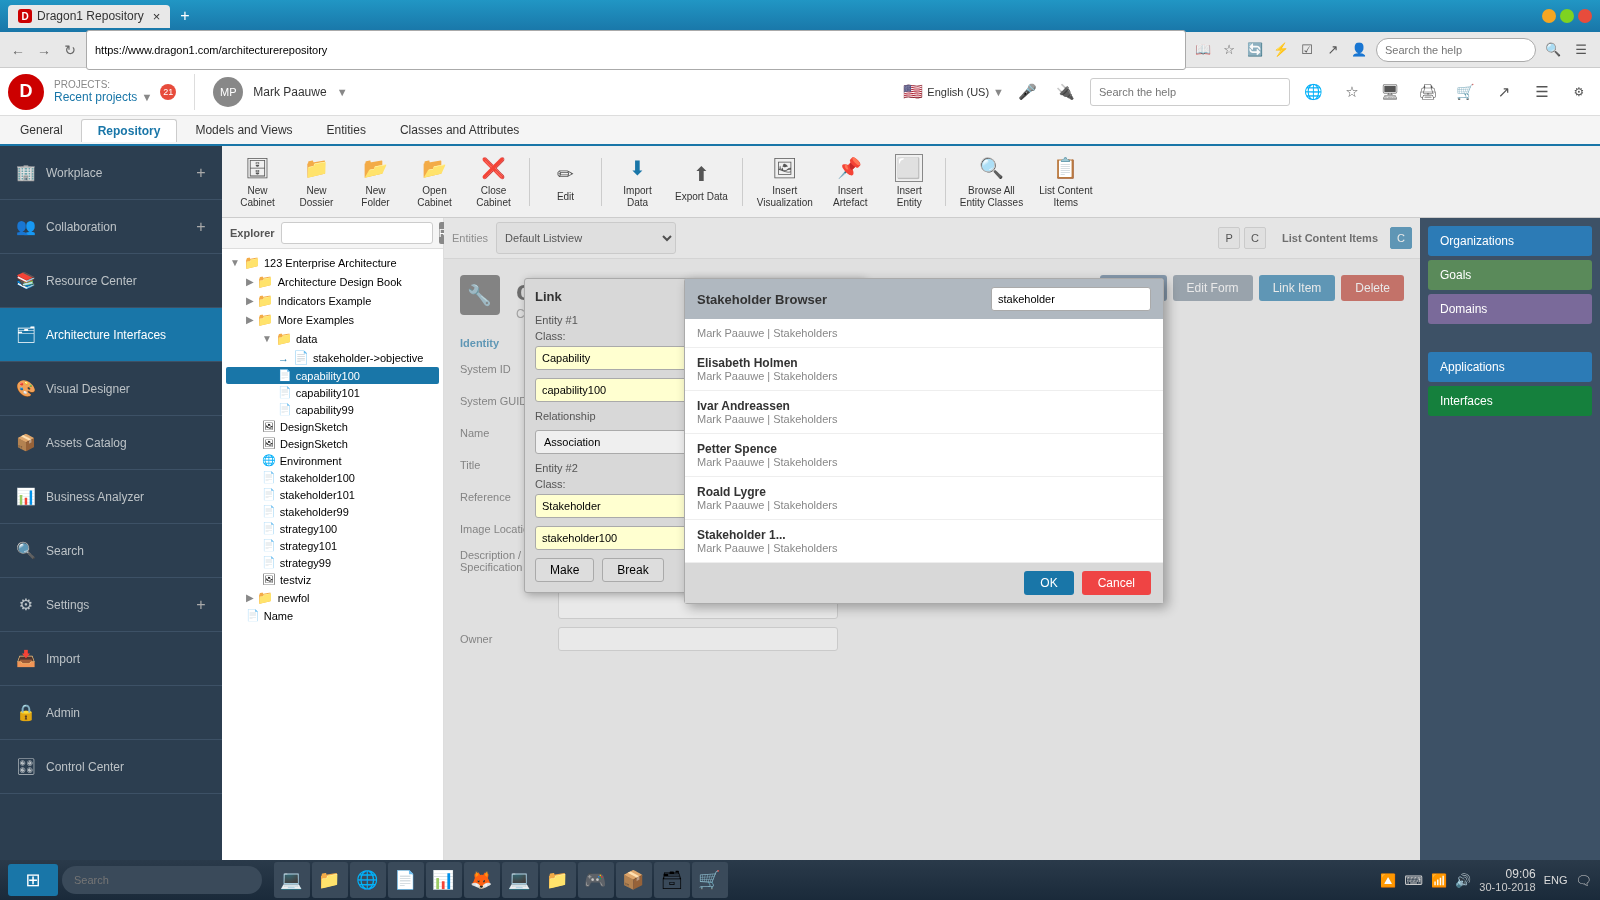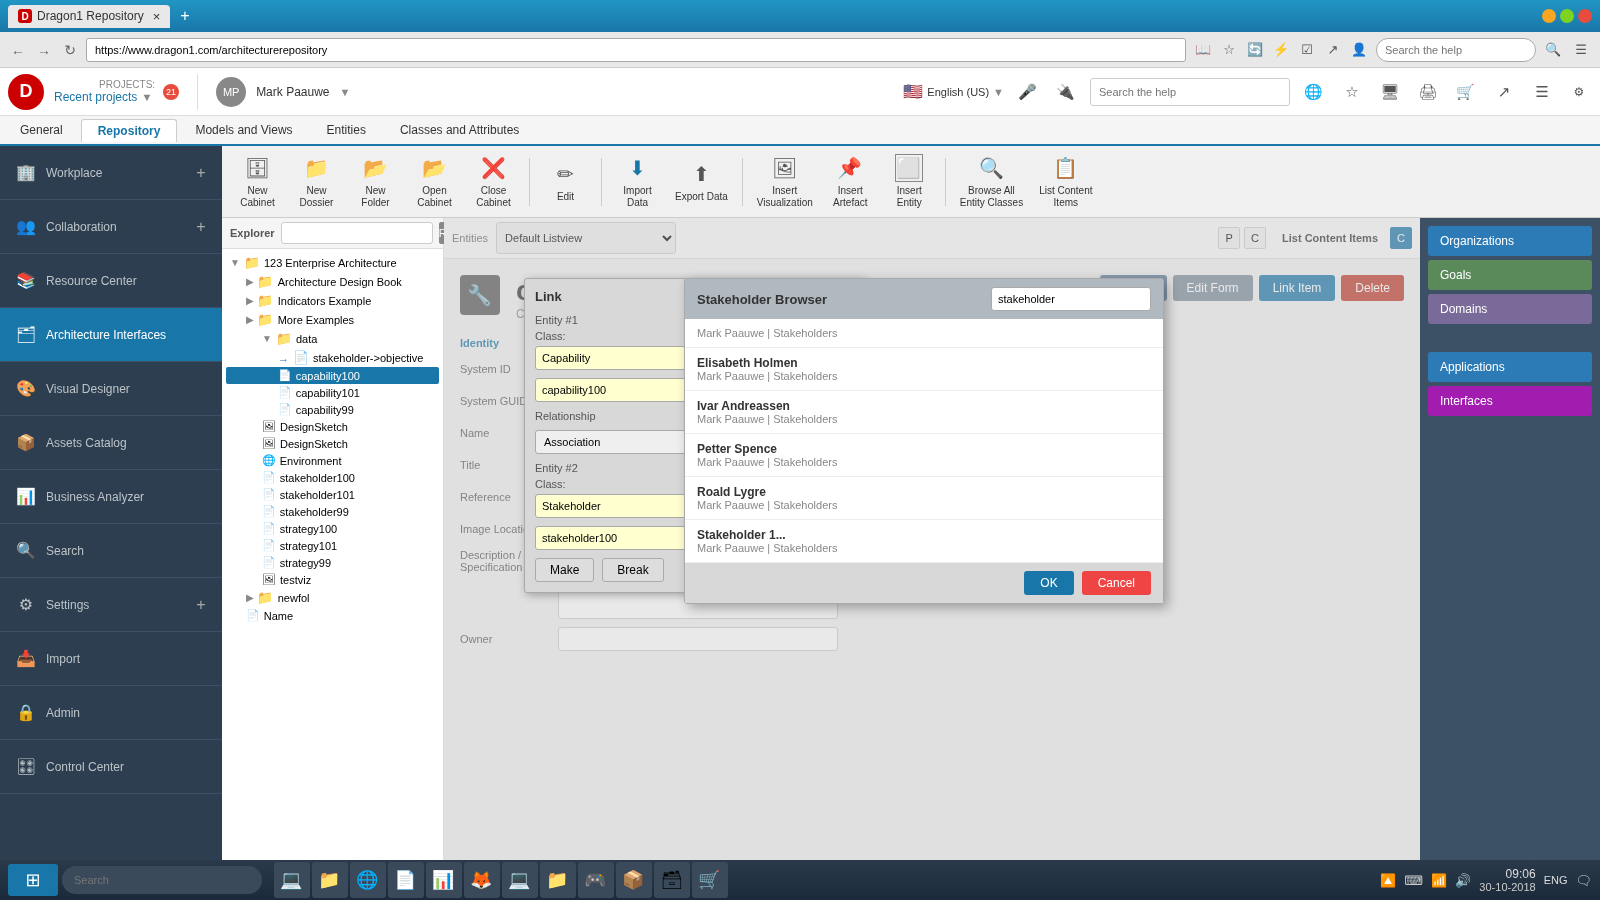--- a/index.html
+++ b/index.html
@@ -28,38 +28,38 @@
     .address-bar {
       background: #e8e8e8;
       height: 36px;
       display: flex;
       align-items: center;
       padding: 0 8px;
       gap: 6px;
       border-bottom: 1px solid #ccc;
     }
     .addr-btn { width: 20px; height: 20px; display: flex; align-items: center; justify-content: center; color: #666; cursor: pointer; font-size: 14px; }
-    .addr-input { flex: 1; height: 24px; border: 1px solid #aaa; border-radius: 3px; padding: 0 8px; font-size: 11px; background: white; }
+    .addr-input { flex: 1; height: 40px; border: 1px solid #aaa; border-radius: 3px; padding: 0 8px; font-size: 11px; background: white; }
     .addr-icons { display: flex; gap: 4px; align-items: center; }
     .addr-icon { width: 22px; height: 22px; display: flex; align-items: center; justify-content: center; color: #555; font-size: 13px; cursor: pointer; }
     .search-box { height: 24px; width: 160px; border: 1px solid #aaa; border-radius: 12px; padding: 0 8px; font-size: 11px; background: white; }
 
     
     .app-header {
       background: #fff;
       height: 48px;
       display: flex;
       align-items: center;
       padding: 0 8px;
       border-bottom: 1px solid #ddd;
       gap: 10px;
     }
     .app-logo { width: 36px; height: 36px; background: #c00; border-radius: 50%; display: flex; align-items: center; justify-content: center; color: white; font-weight: bold; font-size: 18px; }
     .projects-section { display: flex; align-items: center; gap: 4px; }
-    .projects-label { font-size: 10px; color: #888; text-transform: uppercase; margin-left: 45px; }
+    .projects-label { font-size: 10px; color: #888; text-transform: uppercase; }
     .projects-link { font-size: 12px; color: #1976a8; cursor: pointer; }
     .badge { background: #e74c3c; color: white; border-radius: 50%; width: 16px; height: 16px; font-size: 9px; display: flex; align-items: center; justify-content: center; }
     .avatar { width: 30px; height: 30px; background: #888; border-radius: 50%; display: flex; align-items: center; justify-content: center; color: white; font-size: 11px; }
     .user-name { font-size: 12px; color: #333; cursor: pointer; }
     .header-spacer { flex: 1; }
     .lang-selector { font-size: 11px; color: #333; cursor: pointer; display: flex; align-items: center; gap: 3px; }
     .header-icon-btn { width: 28px; height: 28px; display: flex; align-items: center; justify-content: center; color: #555; cursor: pointer; font-size: 15px; }
     .search-global { height: 28px; width: 200px; border: 1px solid #ccc; border-radius: 3px; padding: 0 8px; font-size: 11px; }
 
     
@@ -219,21 +219,21 @@
       border-radius: 3px;
       cursor: pointer;
       font-size: 12px;
       color: white;
       text-align: left;
     }
     .right-btn-org { background: #2c7bb6; }
     .right-btn-goals { background: #5a8a5a; }
     .right-btn-domains { background: #7a6a9a; }
     .right-btn-app { background: #2c7bb6; }
-    .right-btn-iface { background: #a21caf; }
+    .right-btn-iface { background: #15803d; }
 
     
     .link-dialog {
       position: absolute;
       top: 60px;
       left: 80px;
       width: 340px;
       background: #d8d8d8;
       border: 1px solid #aaa;
       border-radius: 3px;

